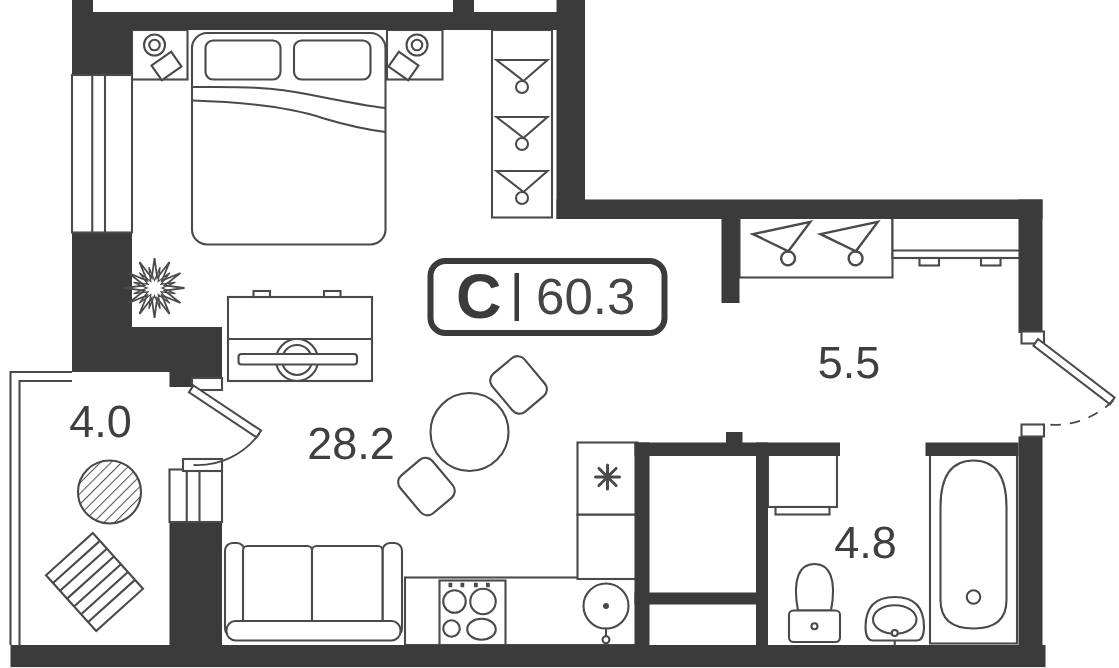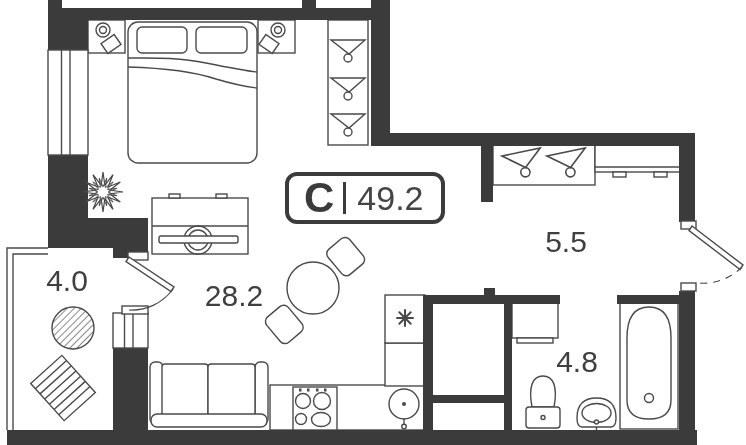--- a/index.html
+++ b/index.html
@@ -244,15 +244,15 @@
 
   <text class="area" x="67" y="291">4.0</text>
   <text class="area" x="234" y="306">28.2</text>
   <text class="area" x="566" y="252">5.5</text>
   <text class="area" x="577" y="372">4.8</text>
 </svg>
 
 <div class="badge">
   <span class="letter">С</span>
   <span class="sep"></span>
-  <span class="value">49.2</span>
+  <span class="value">60.3</span>
 </div>
 </div>
 
 </body></html>

